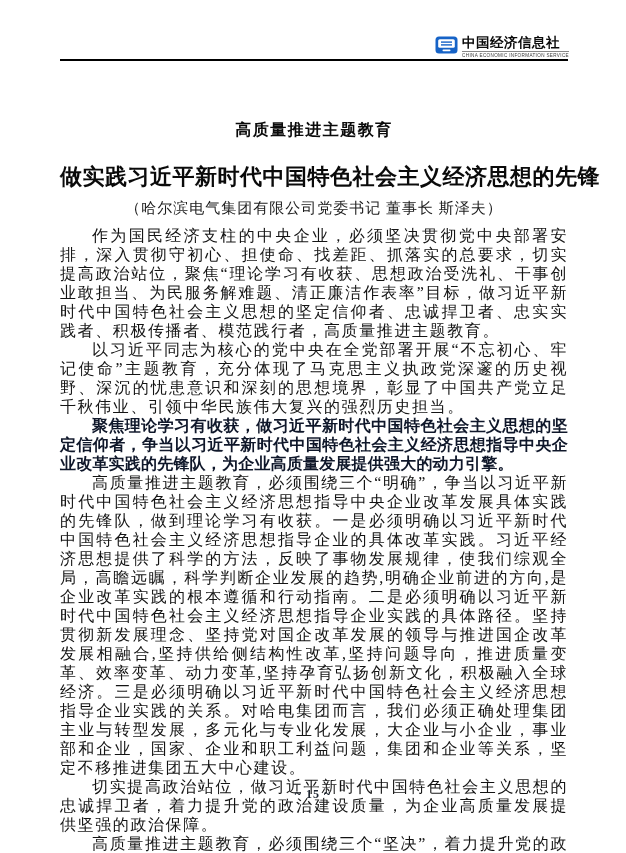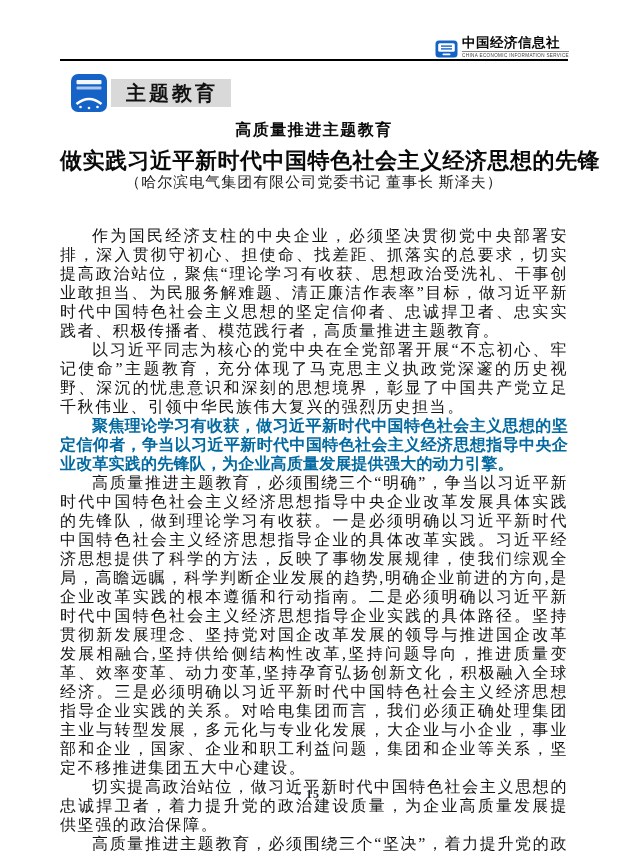--- a/index.html
+++ b/index.html
@@ -14,21 +14,21 @@
     color: #000;
     overflow: hidden;
   }
 
   
   .brand {
     position: absolute;
     top: 35px;
     right: 57px;
     display: flex;
-    align-items: flex-end;
+    align-items: flex-start;
   }
   .brand-icon { width: 23px; height: 18px; margin-right: 4px; margin-top: 1px; }
   .brand-text { display: flex; flex-direction: column; }
   .brand-name {
     font-family: "Liberation Sans", "DejaVu Sans", sans-serif;
     font-weight: bold;
     font-size: 13.5px;
     line-height: 15px;
     letter-spacing: 0.5px;
     color: #0a0a0a;
@@ -90,28 +90,29 @@
     letter-spacing: 1.5px;
     color: #0a0a0a;
   }
   .article-subtitle {
     font-family: "Liberation Sans", "DejaVu Sans", sans-serif;
     font-weight: bold;
     font-size: 22px;
     line-height: 27px;
     letter-spacing: 0.5px;
     color: #0a0a0a;
-    margin-top: 5px;
+    margin-top: 21px;
     white-space: nowrap;
   }
   .article-byline {
     font-size: 15px;
     line-height: 17px;
     letter-spacing: 1px;
     color: #1a1a1a;
+    margin-top: 10px;
   }
 
   
   .content {
     position: absolute;
     top: 226px;
     left: 60px;
     width: 508px;
   }
   .content p {
@@ -119,21 +120,21 @@
     line-height: 19px;
     letter-spacing: 1.6px;
     text-align: justify;
     text-indent: 2em;
     color: #141414;
   }
   .content p.bold-para {
     font-family: "Liberation Sans", "DejaVu Sans", sans-serif;
     font-weight: bold;
     letter-spacing: 0.2px;
-    color: #0369a1;
+    color: #0f172a;
   }
 
   
   .page-footer {
     position: absolute;
     top: 787px;
     left: 0;
     width: 100%;
     text-align: center;
     font-size: 12px;
@@ -158,34 +159,20 @@
       </svg>
     </span>
     <span class="brand-text">
       <span class="brand-name">中国经济信息社</span>
       <span class="brand-sub">CHINA ECONOMIC INFORMATION SERVICE</span>
     </span>
   </div>
 
   <div class="header-rule"></div>
 
-  <div class="section-badge">
-    <span class="badge-icon">
-      <svg width="38" height="40" viewBox="0 0 38 40">
-        <rect x="1" y="1" width="36" height="38" rx="7" fill="#1663c7"></rect>
-        <rect x="6.5" y="7" width="25" height="4.2" rx="1" fill="#ffffff" opacity="0.95"></rect>
-        <rect x="6.5" y="13.4" width="25" height="3" rx="1" fill="#ffffff" opacity="0.65"></rect>
-        <path d="M6.5 31 Q19 21 31.5 31" stroke="#ffffff" stroke-width="2.6" fill="none"></path>
-        <circle cx="10.5" cy="34" r="1.3" fill="#ffffff"></circle>
-        <circle cx="19" cy="35" r="1.3" fill="#ffffff"></circle>
-        <circle cx="27.5" cy="34" r="1.3" fill="#ffffff"></circle>
-      </svg>
-    </span>
-    <span class="badge-label">主题教育</span>
-  </div>
 
   <div class="title-block">
     <div class="article-title">高质量推进主题教育</div>
     <div class="article-subtitle">做实践习近平新时代中国特色社会主义经济思想的先锋</div>
     <div class="article-byline">（哈尔滨电气集团有限公司党委书记 董事长 斯泽夫）</div>
   </div>
 
   <div class="content">
     <p>作为国民经济支柱的中央企业，必须坚决贯彻党中央部署安排，深入贯彻守初心、担使命、找差距、抓落实的总要求，切实提高政治站位，聚焦“理论学习有收获、思想政治受洗礼、干事创业敢担当、为民服务解难题、清正廉洁作表率”目标，做习近平新时代中国特色社会主义思想的坚定信仰者、忠诚捍卫者、忠实实践者、积极传播者、模范践行者，高质量推进主题教育。</p>
     <p>以习近平同志为核心的党中央在全党部署开展“不忘初心、牢记使命”主题教育，充分体现了马克思主义执政党深邃的历史视野、深沉的忧患意识和深刻的思想境界，彰显了中国共产党立足千秋伟业、引领中华民族伟大复兴的强烈历史担当。</p>

